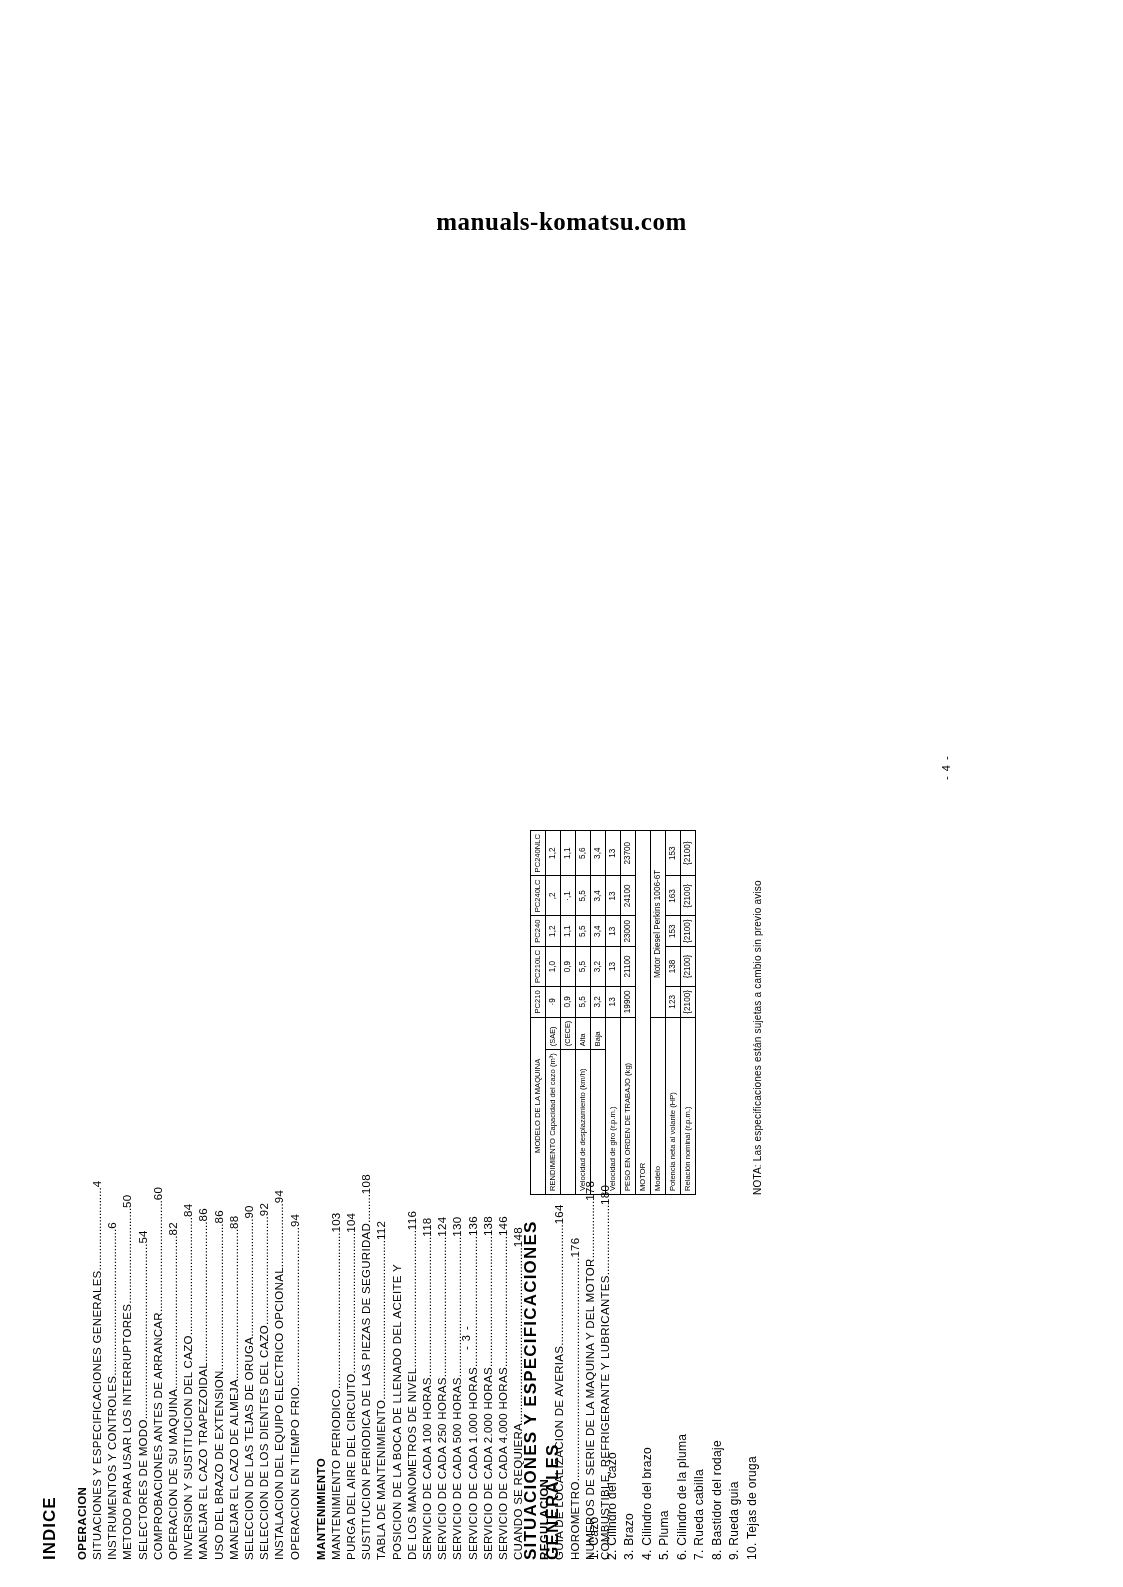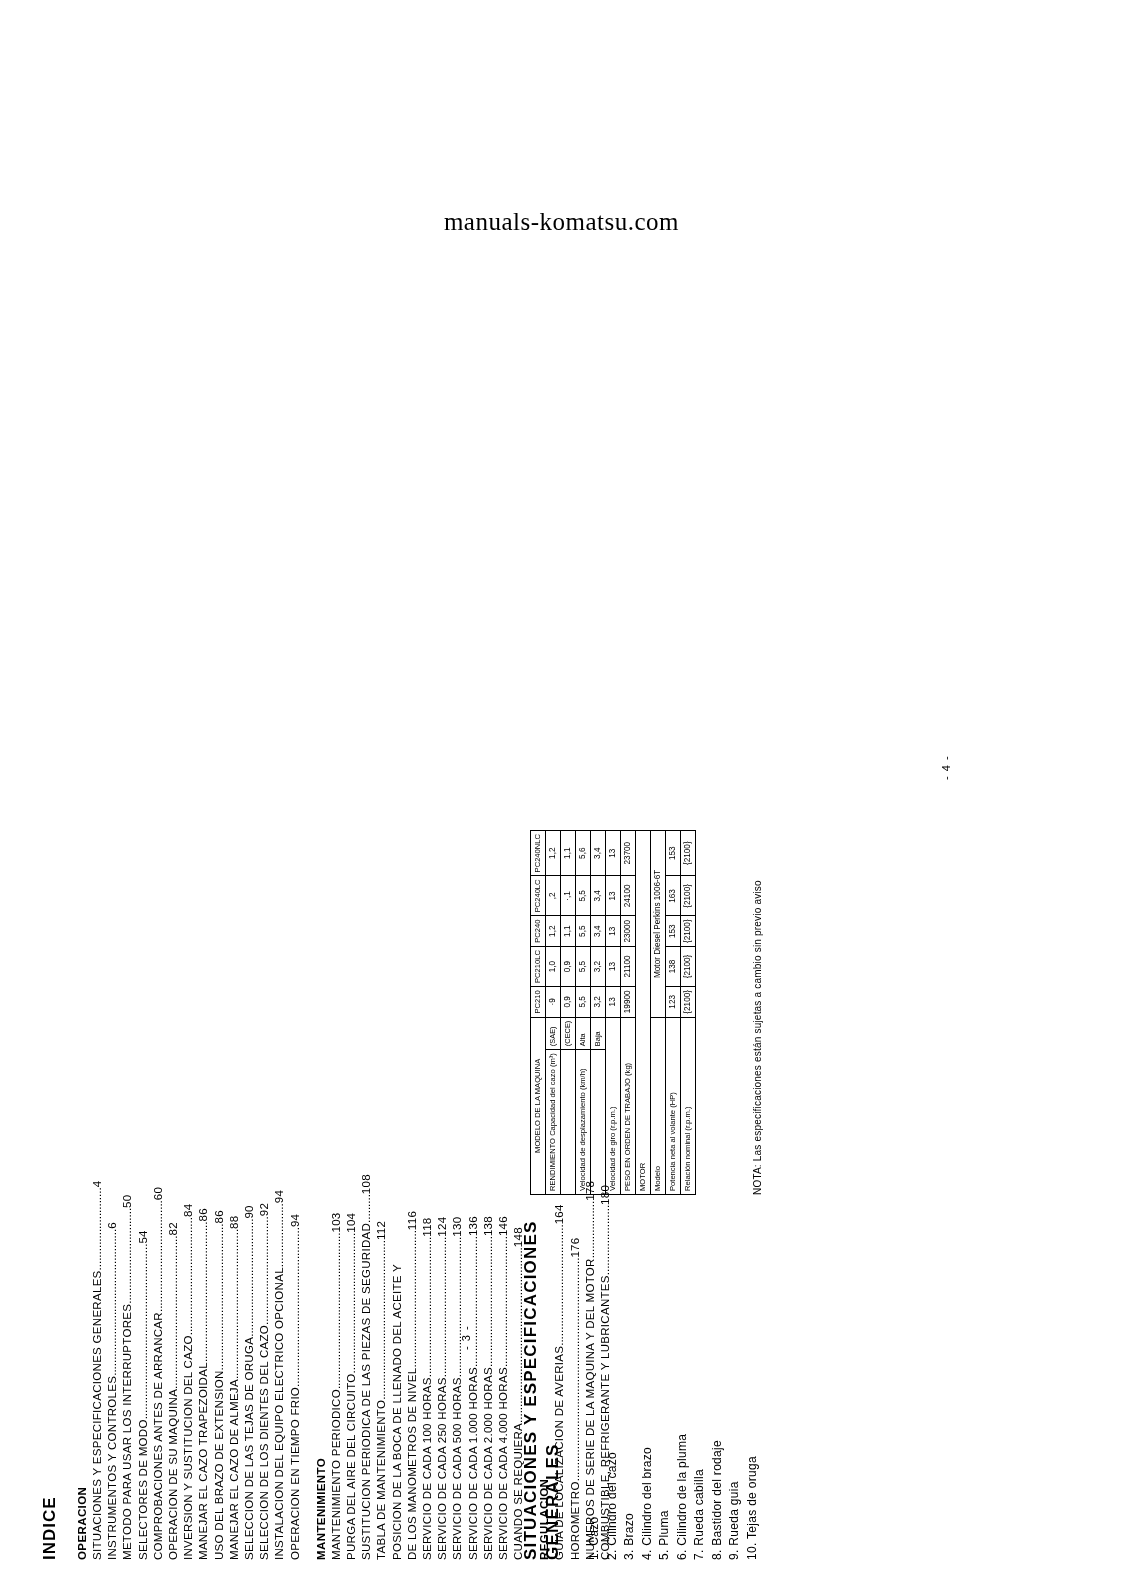--- a/index.html
+++ b/index.html
@@ -16,21 +16,21 @@
     overflow: hidden;
   }
 
   .watermark {
     position: absolute;
     left: 0;
     top: 208px;
     width: 1123px;
     text-align: center;
     font-size: 25px;
-    font-weight: normal;
+    font-weight: bold;
     letter-spacing: 0.5px;
     font-family: "Liberation Serif", serif;
   }
 
   
   .rot {
     position: absolute;
     transform-origin: 0 0;
     transform: rotate(-90deg);
   }

